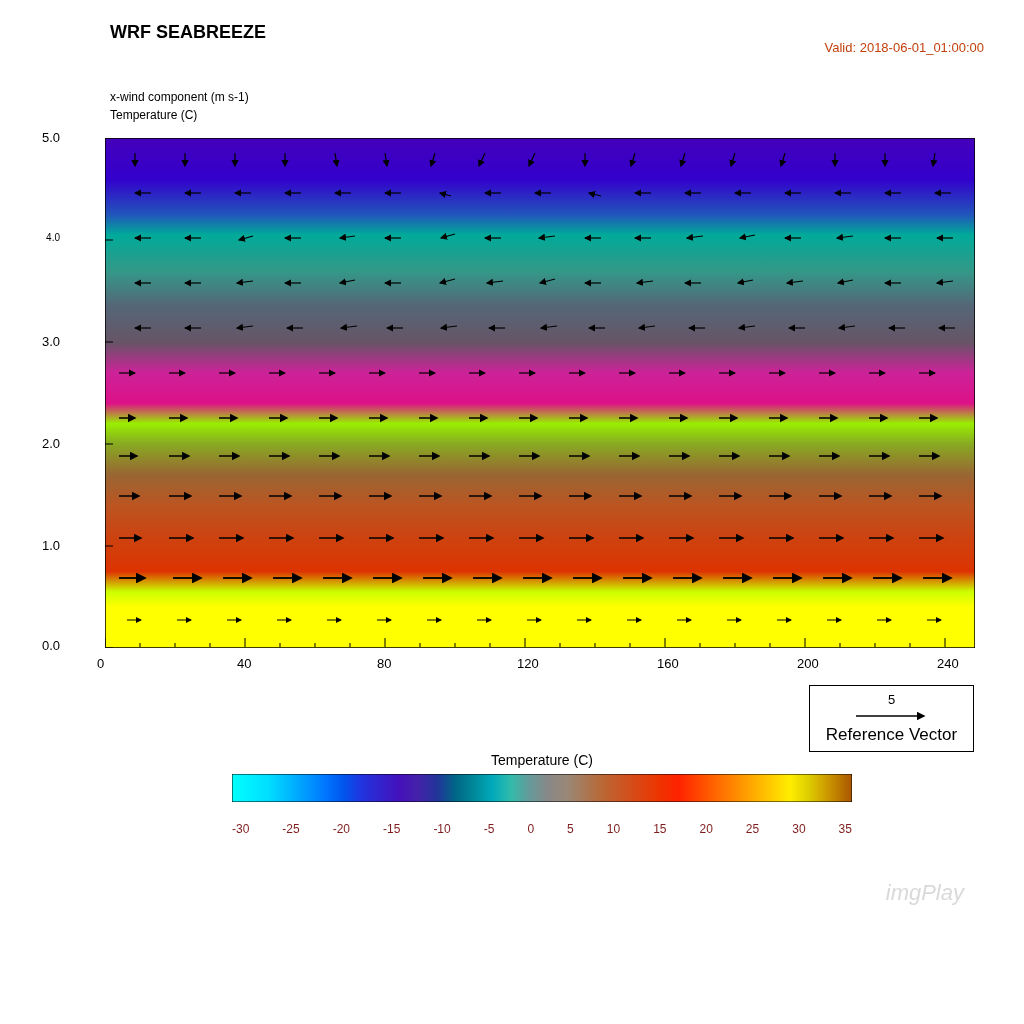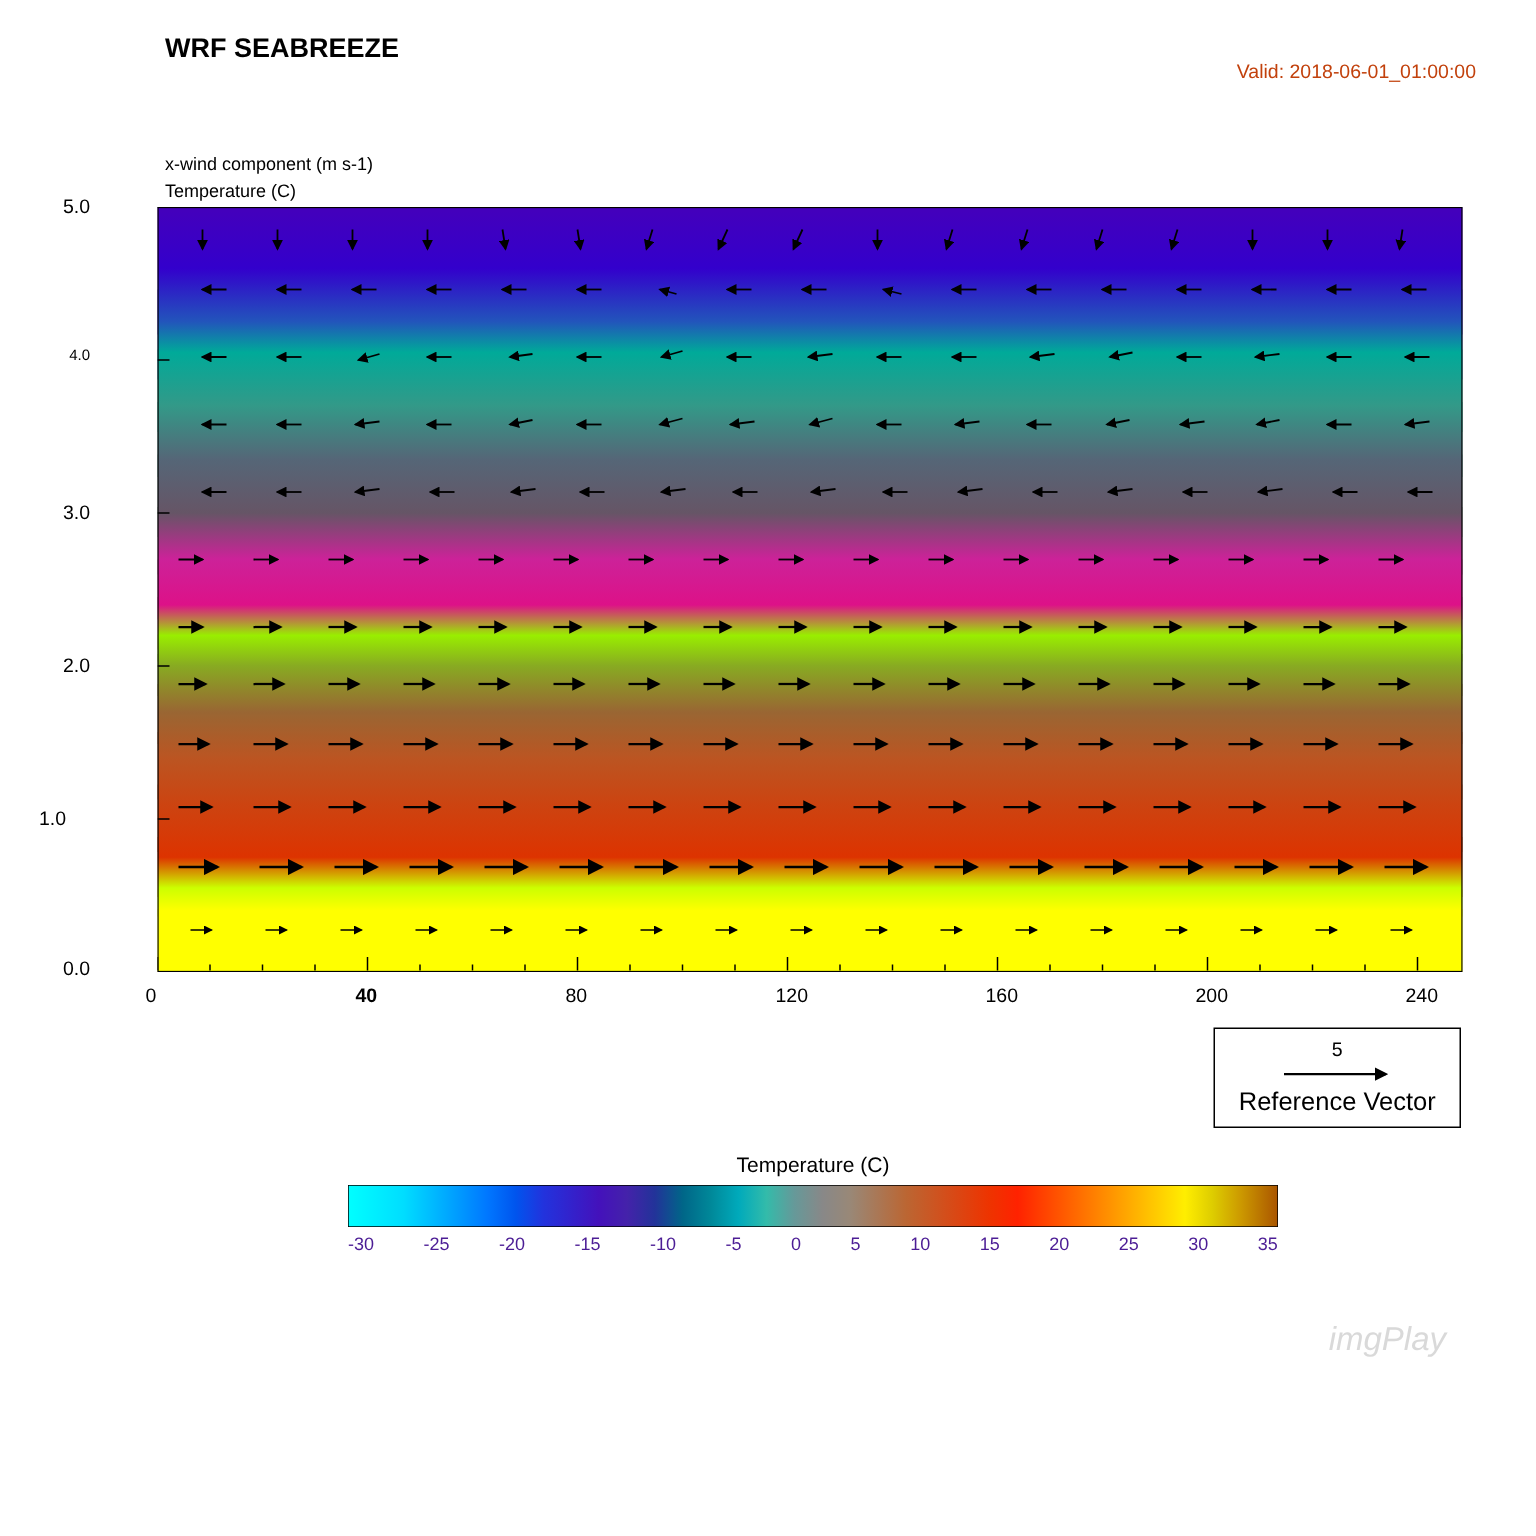--- a/index.html
+++ b/index.html
@@ -30,21 +30,21 @@
     #valid-time {
       position: absolute;
       top: 40px;
       right: 40px;
       font-size: 13px;
       color: #c2410c;
     }
 
     #y-axis-label {
       position: absolute;
-      top: 100px;
+      top: 88px;
       left: 110px;
       font-size: 12px;
       color: #000;
       line-height: 1.5;
     }
 
     #chart-area {
       position: absolute;
       top: 138px;
       left: 105px;
@@ -84,25 +84,25 @@
 
     #colorbar {
       width: 620px;
       height: 28px;
       margin: 0 auto;
       display: block;
     }
 
     #colorbar-ticks {
       width: 620px;
-      margin: 4px auto 0;
+      margin: 20px auto 0;
       display: flex;
       justify-content: space-between;
       font-size: 12px;
-      color: #4c1d95;
+      color: #7f1d1d;
       gap: 22px;
     }
 
     #watermark {
       position: absolute;
       bottom: 30px;
       right: 60px;
       font-size: 22px;
       color: rgba(180,180,180,0.5);
       font-style: italic;
@@ -445,27 +445,27 @@
         <line x1="0" y1="0" x2="8" y2="0"></line>
       </g>
     </svg>
   </div>
 
   <div style="position:absolute; top:138px; left:60px; height:510px;">
     <div style="position:absolute; top:-8px; right:0; font-size:13px;">5.0</div>
     <div style="position:absolute; top:94px; right:0; font-size:10px;">4.0</div>
     <div style="position:absolute; top:196px; right:0; font-size:13px;">3.0</div>
     <div style="position:absolute; top:298px; right:0; font-size:13px;">2.0</div>
-    <div style="position:absolute; top:400px; right:16px; font-size:13px;">1.0</div>
+    <div style="position:absolute; top:400px; right:0; font-size:13px;">1.0</div>
     <div style="position:absolute; top:500px; right:0; font-size:13px;">0.0</div>
   </div>
 
   <div style="position:absolute; top:656px; left:105px; width:870px;">
     <div style="position:absolute; left:-8px; font-size:13px;">0</div>
-    <div style="position:absolute; left:132px; font-size:13px;font-weight:bold;">40</div>
+    <div style="position:absolute; left:132px; font-size:13px;">40</div>
     <div style="position:absolute; left:272px; font-size:13px;">80</div>
     <div style="position:absolute; left:412px; font-size:13px;">120</div>
     <div style="position:absolute; left:552px; font-size:13px;">160</div>
     <div style="position:absolute; left:692px; font-size:13px;">200</div>
     <div style="position:absolute; left:832px; font-size:13px;">240</div>
   </div>
 
   <div id="reference-vector-box">
     <div style="font-size:13px; text-align:center;">5</div>
     <div style="display:flex; align-items:center; justify-content:center; margin:2px 0;">

